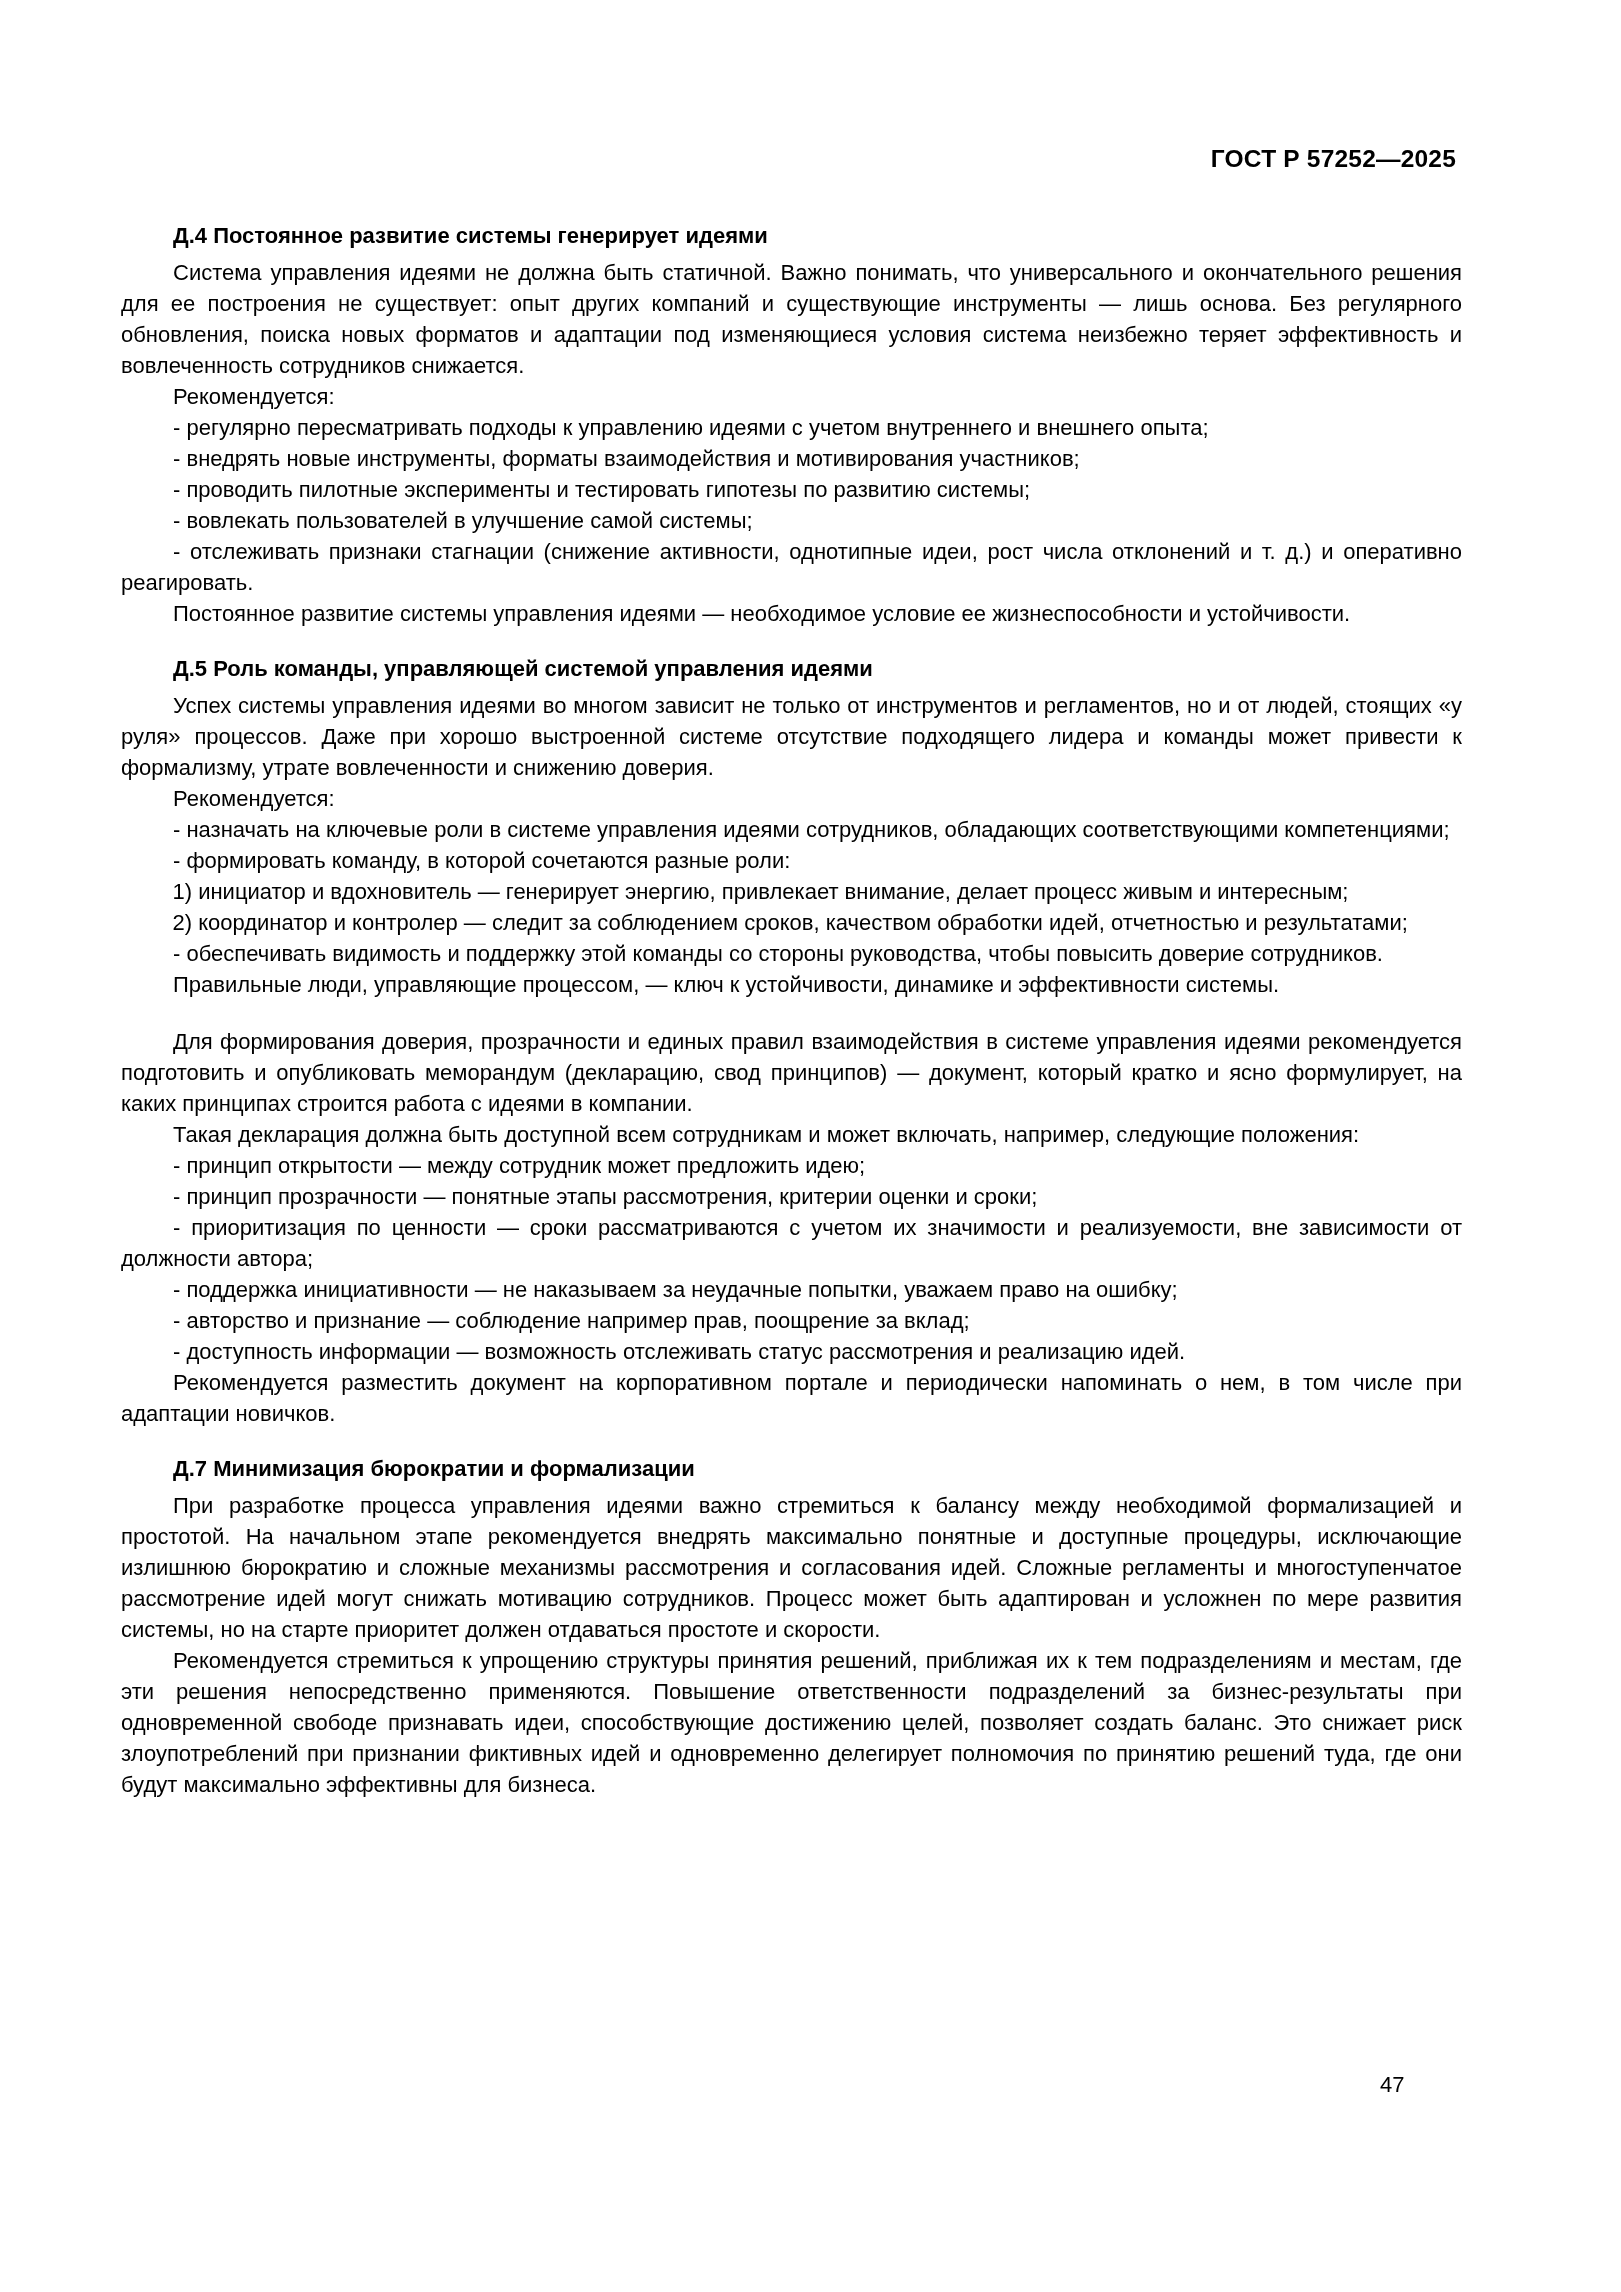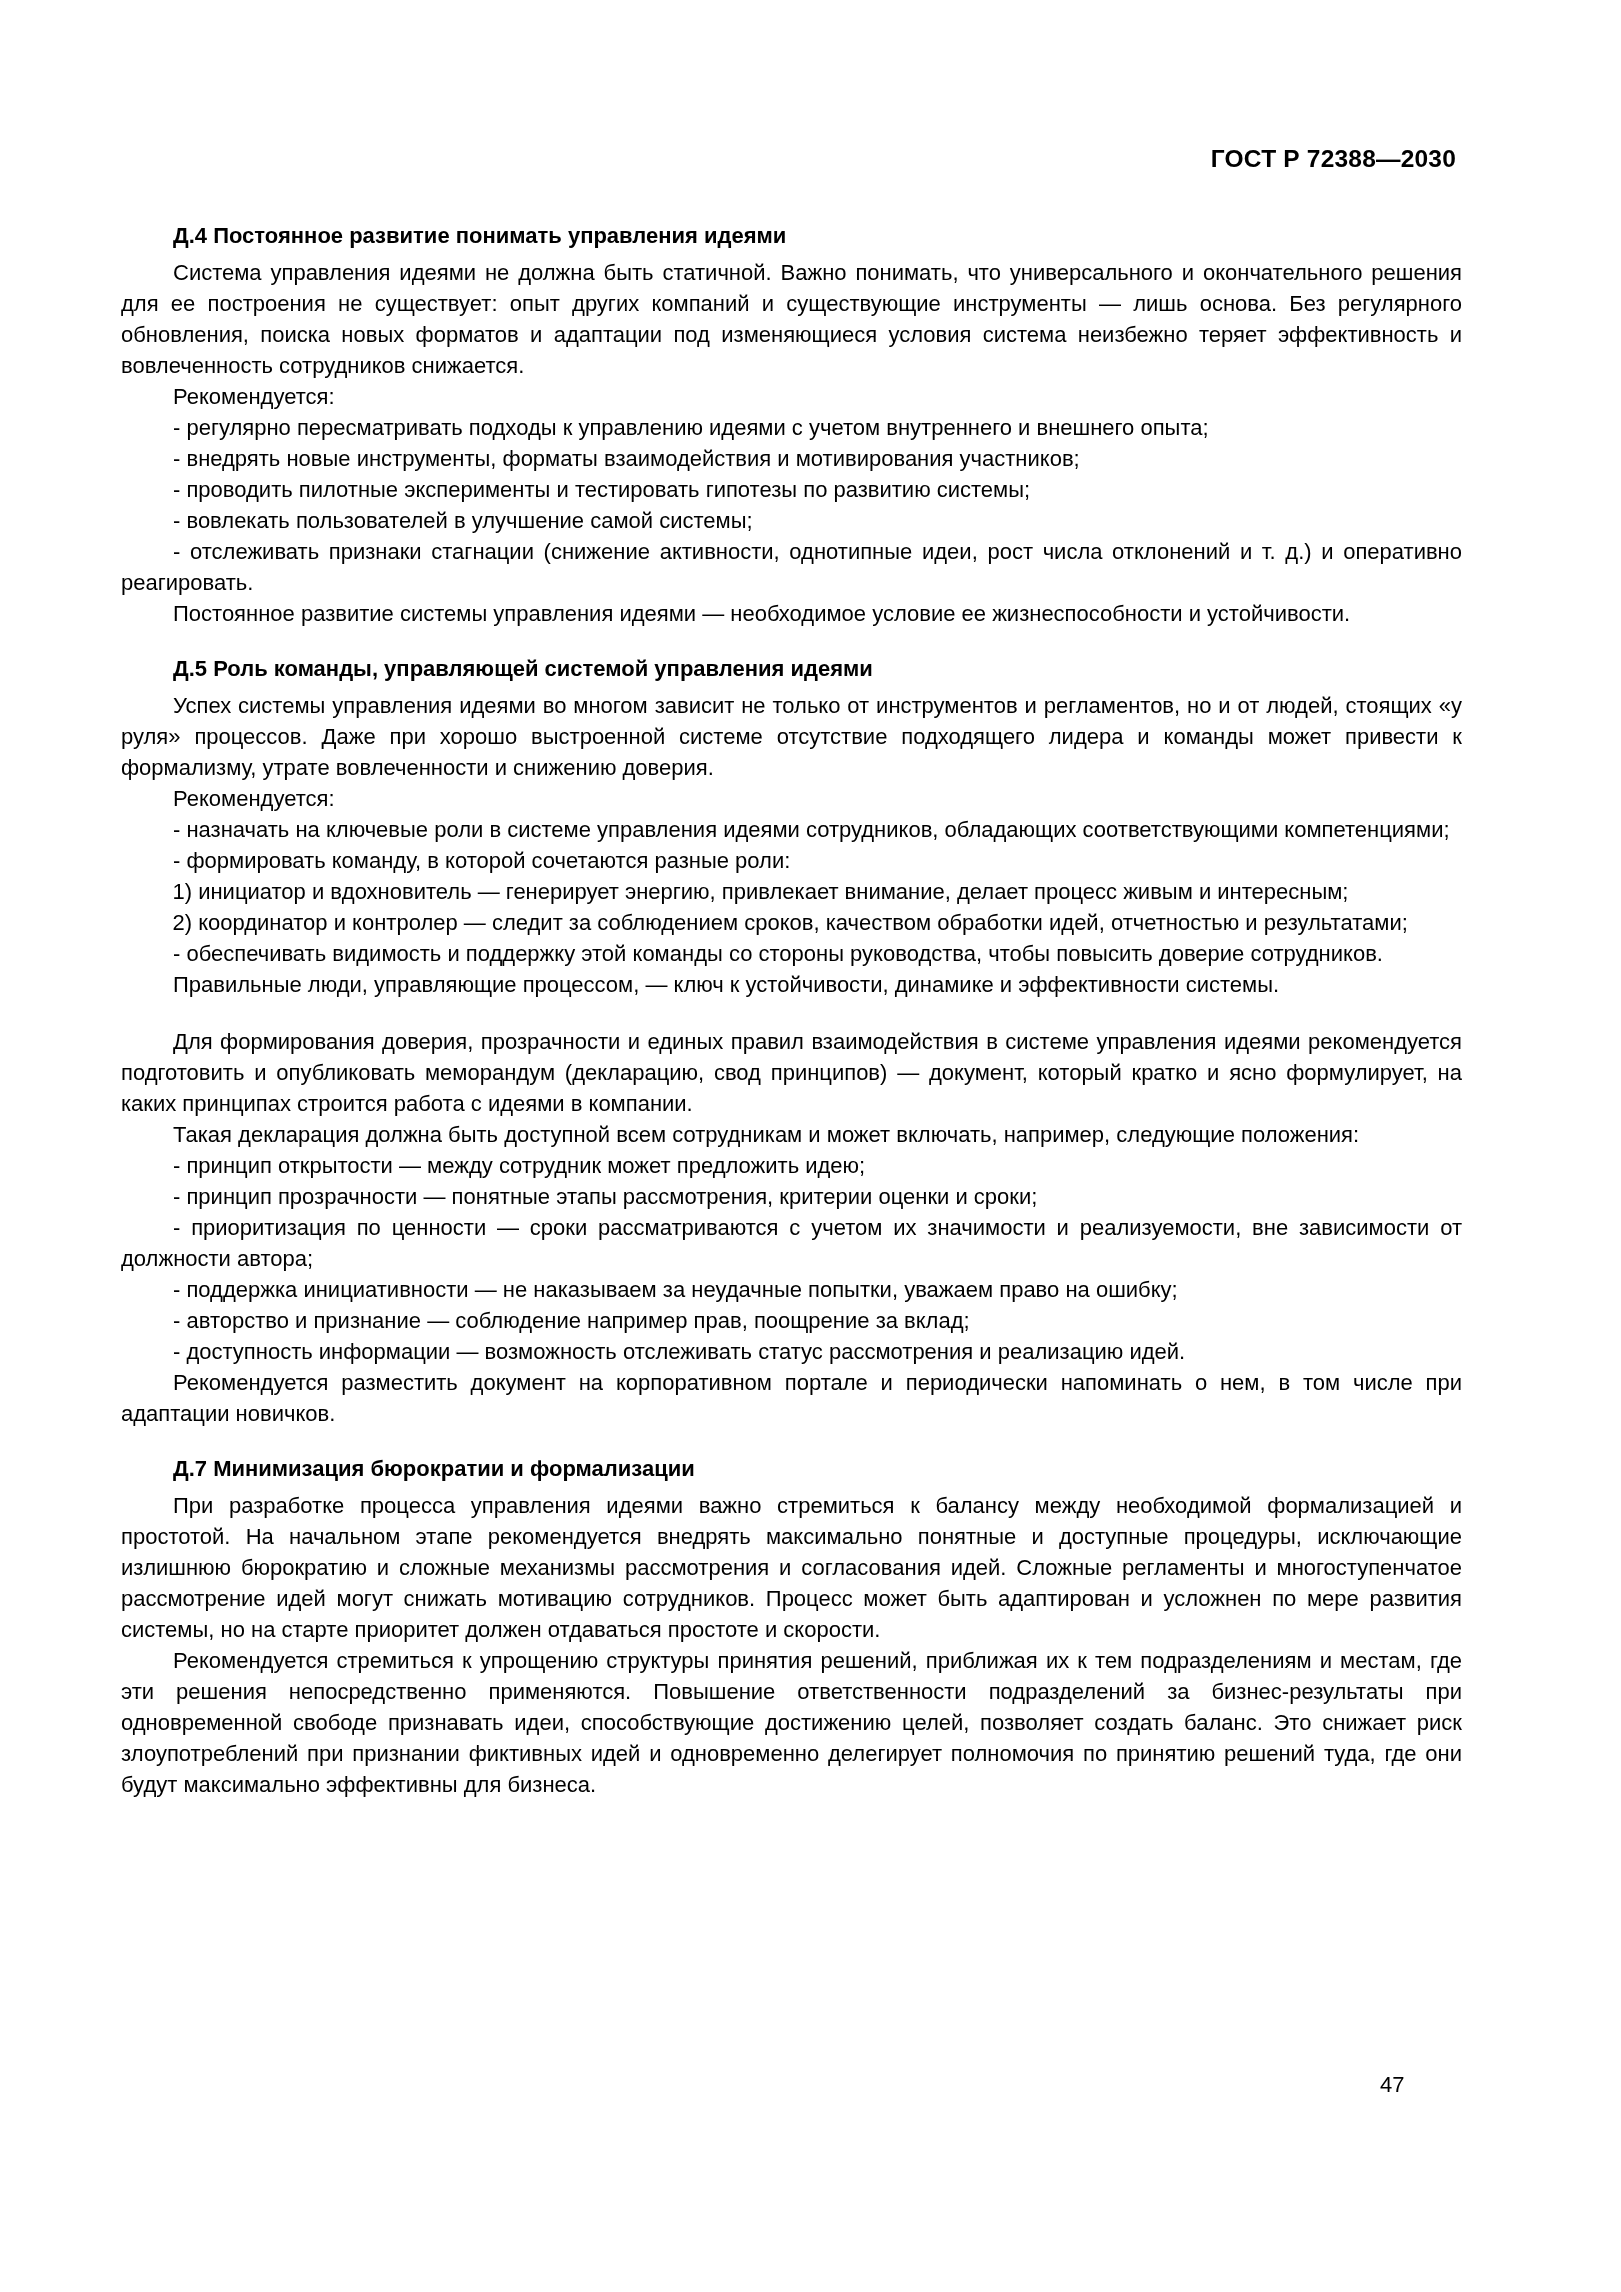--- a/index.html
+++ b/index.html
@@ -74,25 +74,25 @@
     top: 2071px;
     font-size: 22px;
     line-height: 27.4px;
   }
 </style>
 </head>
 <body>
 
 <div class="page">
 
-  <div class="doc-header">ГОСТ Р 72388—2030</div>
+  <div class="doc-header">ГОСТ Р 57252—2025</div>
 
   <div class="content">
       <div class="section">
-        <div class="section-heading">Д.4 Постоянное развитие понимать управления идеями</div>
+        <div class="section-heading">Д.4 Постоянное развитие системы генерирует идеями</div>
         <p class="para indent">Система управления идеями не должна быть статичной. Важно понимать, что универсального и окончательного решения для ее построения не существует: опыт других компаний и существующие инструменты — лишь основа. Без регулярного обновления, поиска новых форматов и адаптации под изменяющиеся условия система неизбежно теряет эффективность и вовлеченность сотрудников снижается.</p>
         <p class="para indent">Рекомендуется:</p>
         <p class="para list-item">- регулярно пересматривать подходы к управлению идеями с учетом внутреннего и внешнего опыта;</p>
         <p class="para list-item">- внедрять новые инструменты, форматы взаимодействия и мотивирования участников;</p>
         <p class="para list-item">- проводить пилотные эксперименты и тестировать гипотезы по развитию системы;</p>
         <p class="para list-item">- вовлекать пользователей в улучшение самой системы;</p>
         <p class="para list-item">- отслеживать признаки стагнации (снижение активности, однотипные идеи, рост числа отклонений и т. д.) и оперативно реагировать.</p>
         <p class="para indent">Постоянное развитие системы управления идеями — необходимое условие ее жизнеспособности и устойчивости.</p>
       </div>
       <div class="section">

